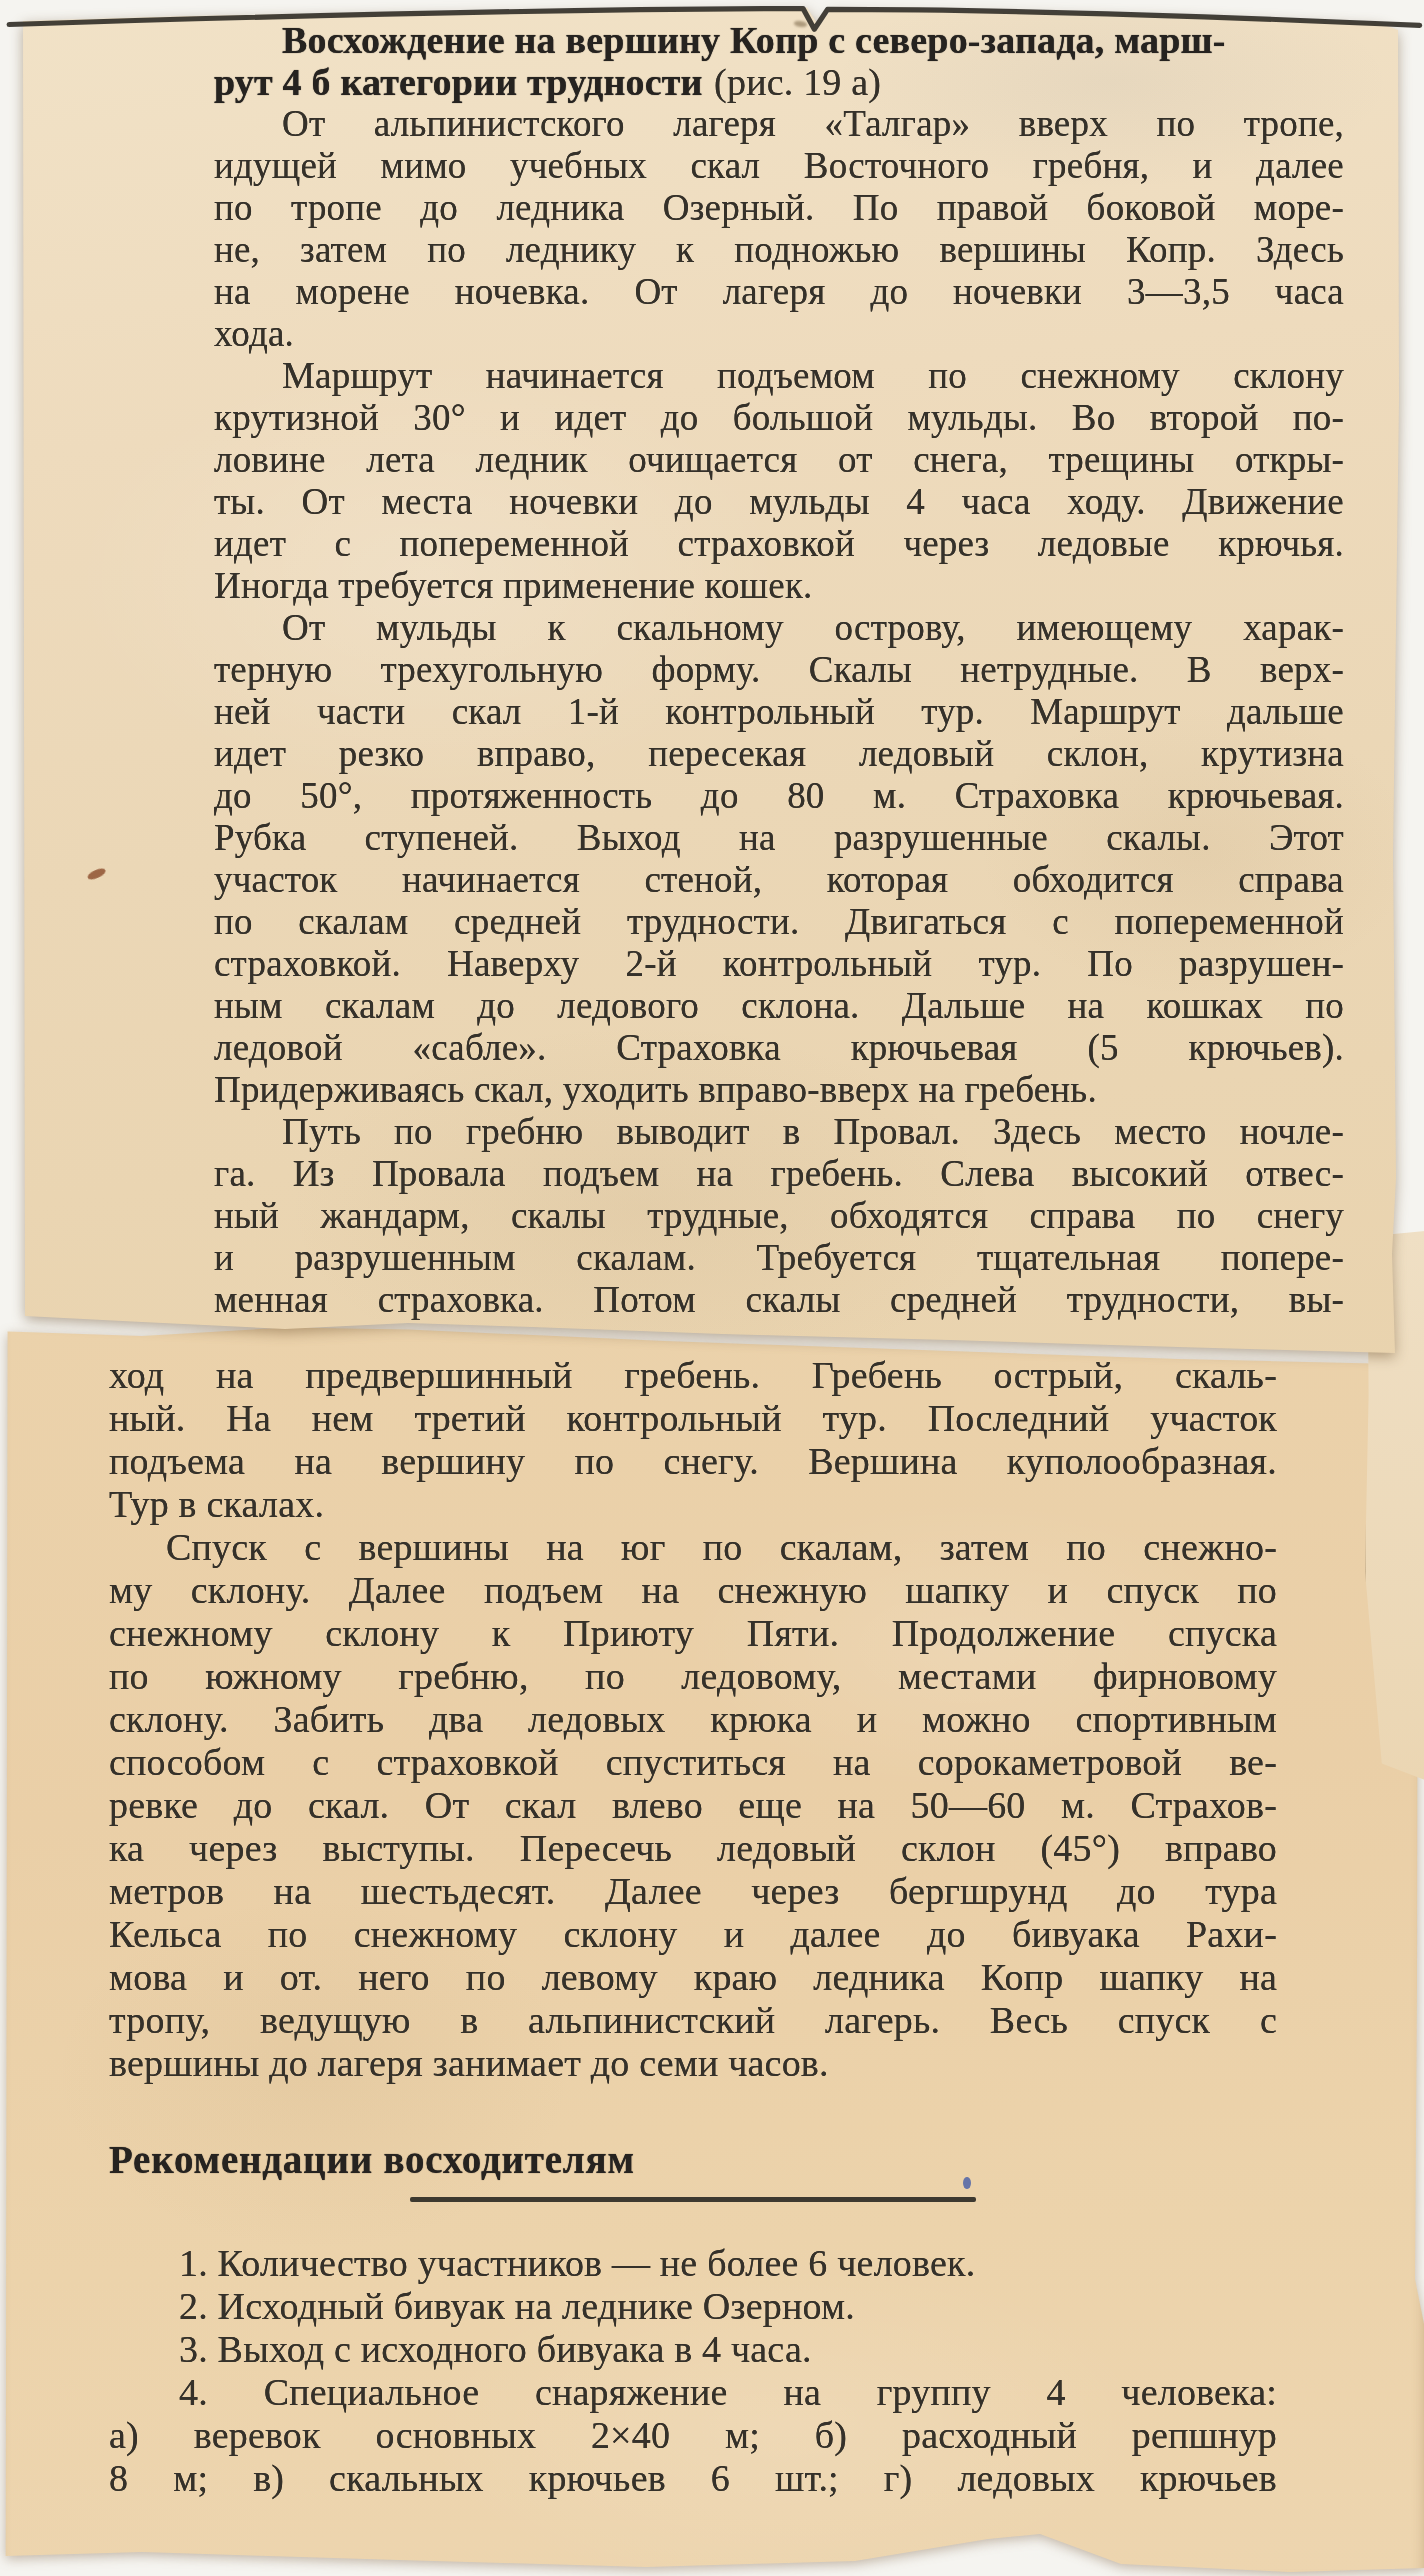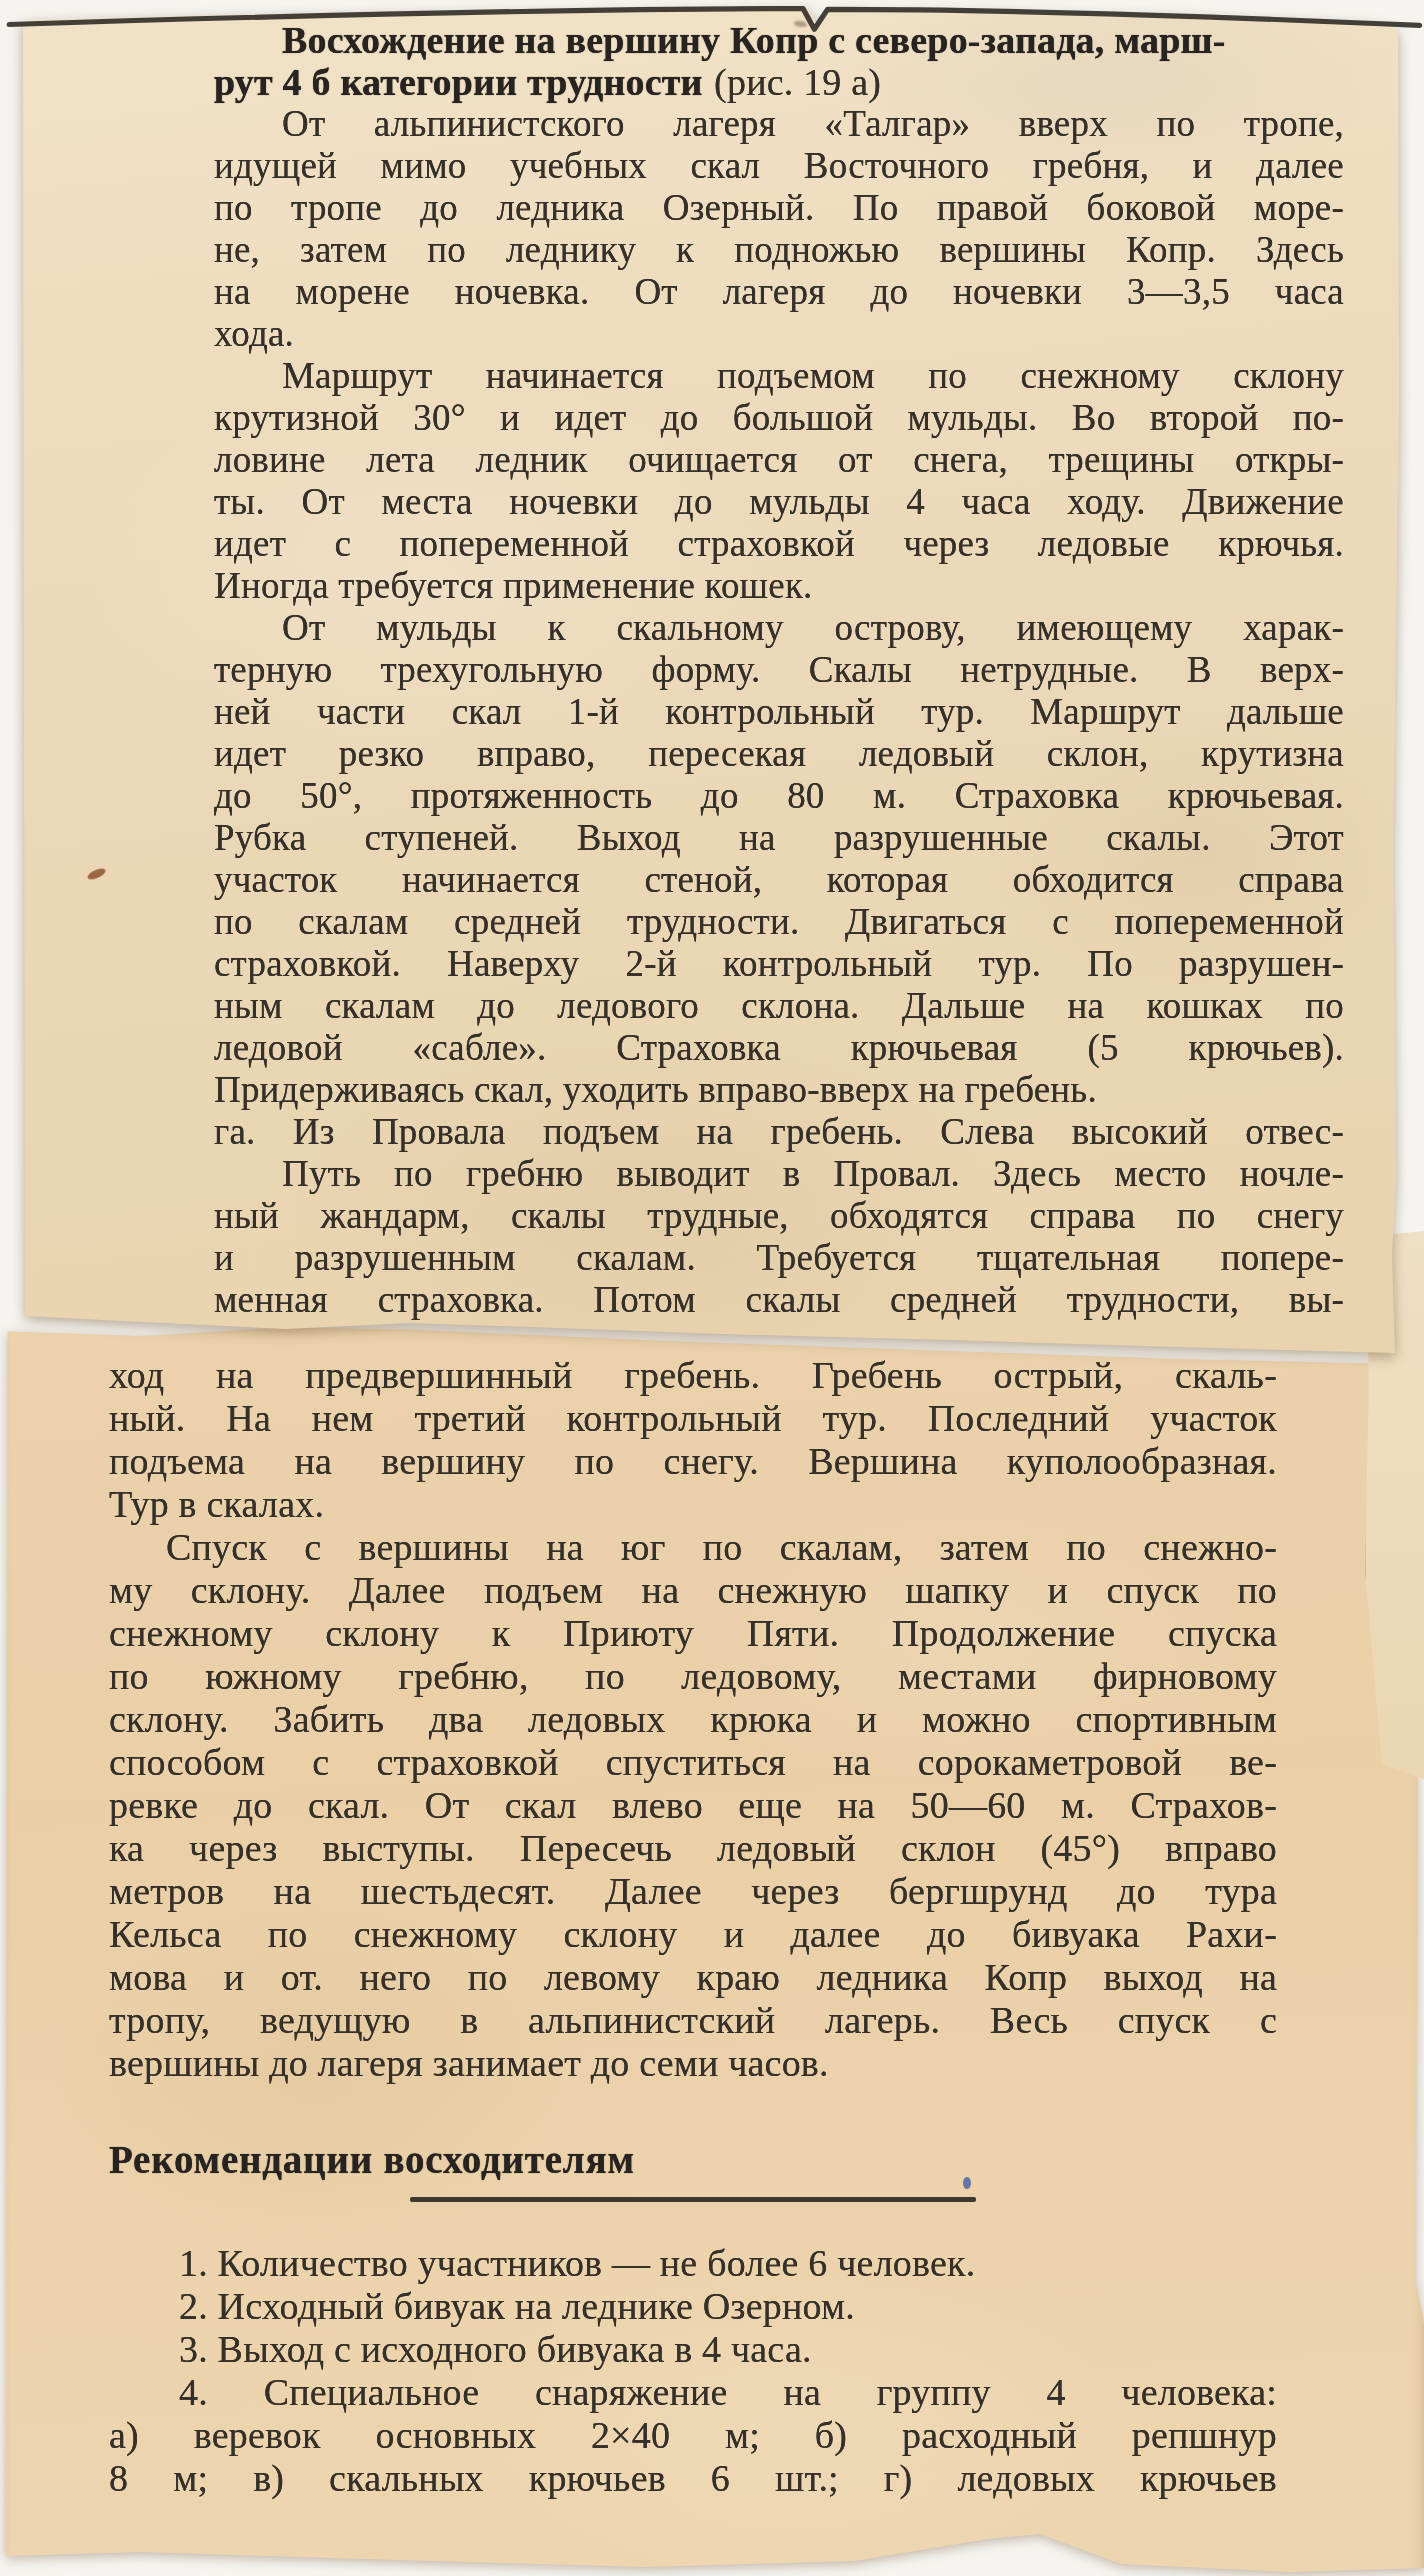--- a/index.html
+++ b/index.html
@@ -121,22 +121,22 @@
       <div class="line jline">ней части скал 1-й контрольный тур. Маршрут дальше</div>
       <div class="line jline">идет резко вправо, пересекая ледовый склон, крутизна</div>
       <div class="line jline">до 50°, протяженность до 80 м. Страховка крючьевая.</div>
       <div class="line jline">Рубка ступеней. Выход на разрушенные скалы. Этот</div>
       <div class="line jline">участок начинается стеной, которая обходится справа</div>
       <div class="line jline">по скалам средней трудности. Двигаться с попеременной</div>
       <div class="line jline">страховкой. Наверху 2-й контрольный тур. По разрушен-</div>
       <div class="line jline">ным скалам до ледового склона. Дальше на кошках по</div>
       <div class="line jline">ледовой «сабле». Страховка крючьевая (5 крючьев).</div>
       <div class="line">Придерживаясь скал, уходить вправо-вверх на гребень.</div>
+      <div class="line jline first-indent">Путь по гребню выводит в Провал. Здесь место ночле-</div>
       <div class="line jline">га. Из Провала подъем на гребень. Слева высокий отвес-</div>
-      <div class="line jline first-indent">Путь по гребню выводит в Провал. Здесь место ночле-</div>
       <div class="line jline">ный жандарм, скалы трудные, обходятся справа по снегу</div>
       <div class="line jline">и разрушенным скалам. Требуется тщательная попере-</div>
       <div class="line jline">менная страховка. Потом скалы средней трудности, вы-</div>
     </div>
 </div>
 
 <div class="textcol" id="text-lower">
   <div>
       <div class="line jline">ход на предвершинный гребень. Гребень острый, скаль-</div>
       <div class="line jline">ный. На нем третий контрольный тур. Последний участок</div>
@@ -145,21 +145,21 @@
       <div class="line jline first-indent">Спуск с вершины на юг по скалам, затем по снежно-</div>
       <div class="line jline">му склону. Далее подъем на снежную шапку и спуск по</div>
       <div class="line jline">снежному склону к Приюту Пяти. Продолжение спуска</div>
       <div class="line jline">по южному гребню, по ледовому, местами фирновому</div>
       <div class="line jline">склону. Забить два ледовых крюка и можно спортивным</div>
       <div class="line jline">способом с страховкой спуститься на сорокаметровой ве-</div>
       <div class="line jline">ревке до скал. От скал влево еще на 50—60 м. Страхов-</div>
       <div class="line jline">ка через выступы. Пересечь ледовый склон (45°) вправо</div>
       <div class="line jline">метров на шестьдесят. Далее через бергшрунд до тура</div>
       <div class="line jline">Кельса по снежному склону и далее до бивуака Рахи-</div>
-      <div class="line jline">мова и от. него по левому краю ледника Копр выход на</div>
+      <div class="line jline">мова и от. него по левому краю ледника Копр шапку на</div>
       <div class="line jline">тропу, ведущую в альпинистский лагерь. Весь спуск с</div>
       <div class="line">вершины до лагеря занимает до семи часов.</div>
     </div>
   <div class="rec-heading">Рекомендации восходителям</div>
   <div class="rec-rule"></div>
   <div id="rec-list">
       <div class="line first-indent">1. Количество участников — не более 6 человек.</div>
       <div class="line first-indent">2. Исходный бивуак на леднике Озерном.</div>
       <div class="line first-indent">3. Выход с исходного бивуака в 4 часа.</div>
       <div class="line jline first-indent">4. Специальное снаряжение на группу 4 человека:</div>

